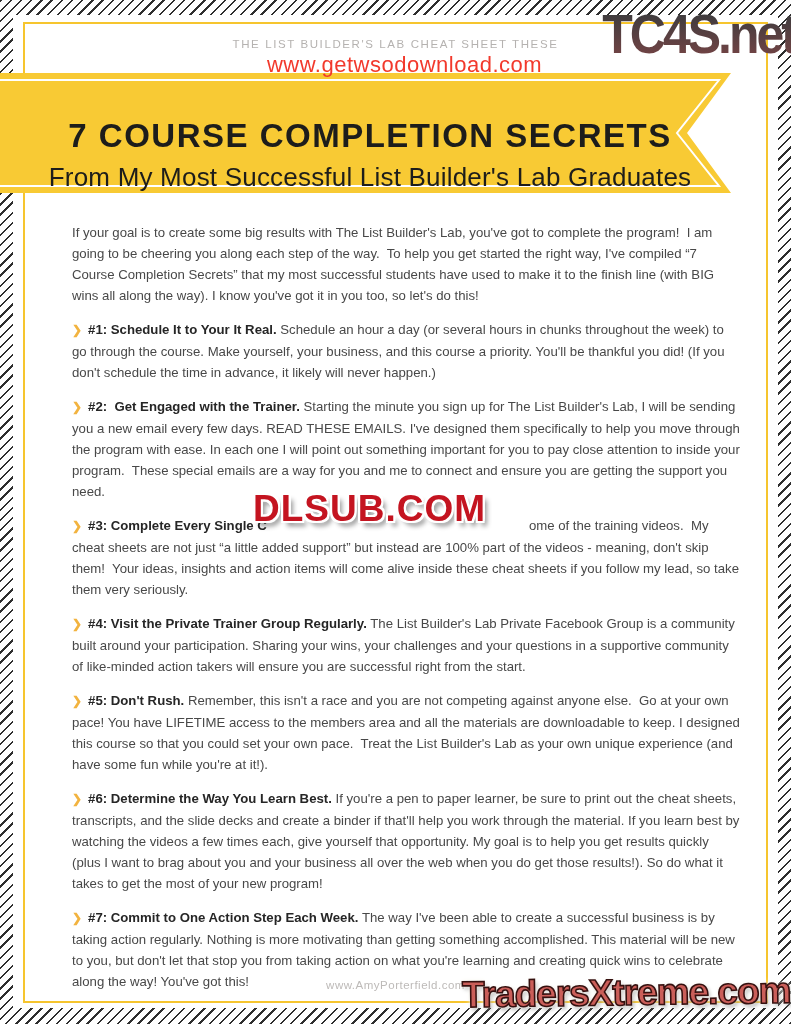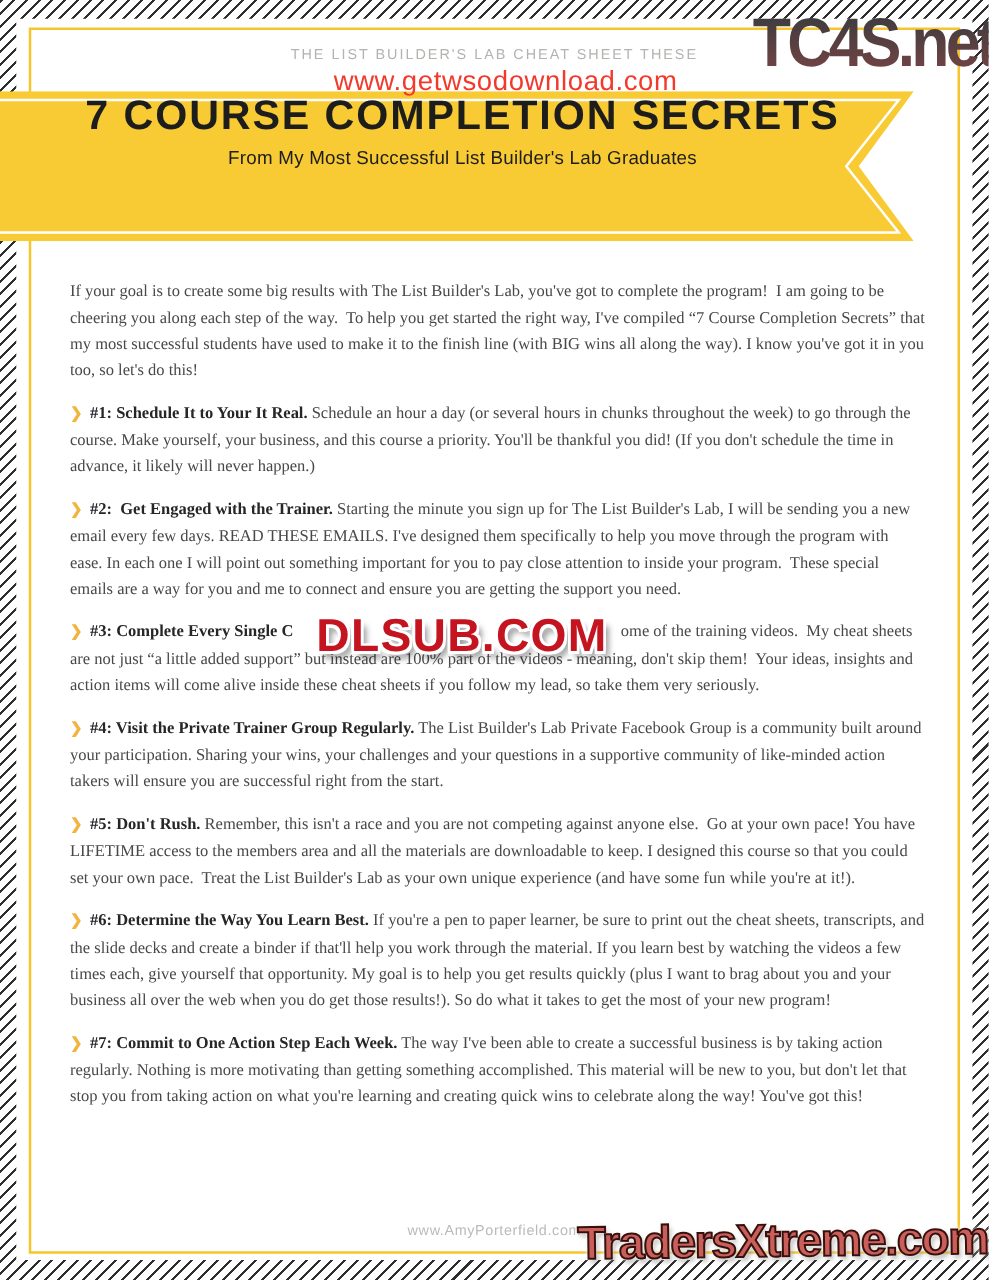--- a/index.html
+++ b/index.html
@@ -12,27 +12,27 @@
   
   .mat{position:absolute;left:13px;top:15px;right:13px;bottom:16px;background:#ffffff;}
   
   .card{position:absolute;left:23px;top:22px;width:745px;height:981px;
         border:2px solid #F6C52E;box-sizing:border-box;background:#ffffff;}
   .series{position:absolute;left:0;top:38px;width:100%;text-align:center;
           font-size:11.5px;letter-spacing:1.6px;color:#b5b2b0;font-weight:400;}
   
   .ribbon-svg{position:absolute;left:0;top:73px;width:731px;height:120px;}
   .ribbon-text{position:absolute;left:0;top:73px;width:740px;height:120px;
-    display:flex;flex-direction:column;align-items:center;justify-content:flex-start;gap:7px;}
+    display:flex;flex-direction:column;align-items:center;justify-content:flex-end;gap:7px;}
   .ribbon-title{font-size:33px;font-weight:700;letter-spacing:1.5px;color:#1d1d1b;white-space:nowrap;}
-  .ribbon-subtitle{font-size:15px;font-weight:400;letter-spacing:0.2px;color:#1d1d1b;white-space:nowrap;}
+  .ribbon-subtitle{font-size:26px;font-weight:400;letter-spacing:0.2px;color:#1d1d1b;white-space:nowrap;}
   
   .content{position:absolute;left:56px;top:222px;width:684px;
            font-size:13.2px;line-height:21px;color:#484848;}
-  .content p{margin:0 0 13px 0;font-family:Liberation Serif, serif;}
+  .content p{margin:0 0 13px 16px;}
   .content p:last-child{margin-bottom:0;}
   .content b{color:#262626;}
   .chev{color:#F2B33F;font-weight:700;font-size:12px;margin-right:6px;}
   .wm-gap{display:inline-block;width:262px;}
   .footer-url{position:absolute;left:0;top:979px;width:100%;text-align:center;
               font-size:11.5px;color:#bdbab8;letter-spacing:0.5px;}
   
   .wm-tc4s{position:absolute;right:-4px;top:2px;font-size:50px;font-weight:700;
     letter-spacing:-3px;transform:scaleY(1.1);transform-origin:top right;
     color:#53383a;white-space:nowrap;

